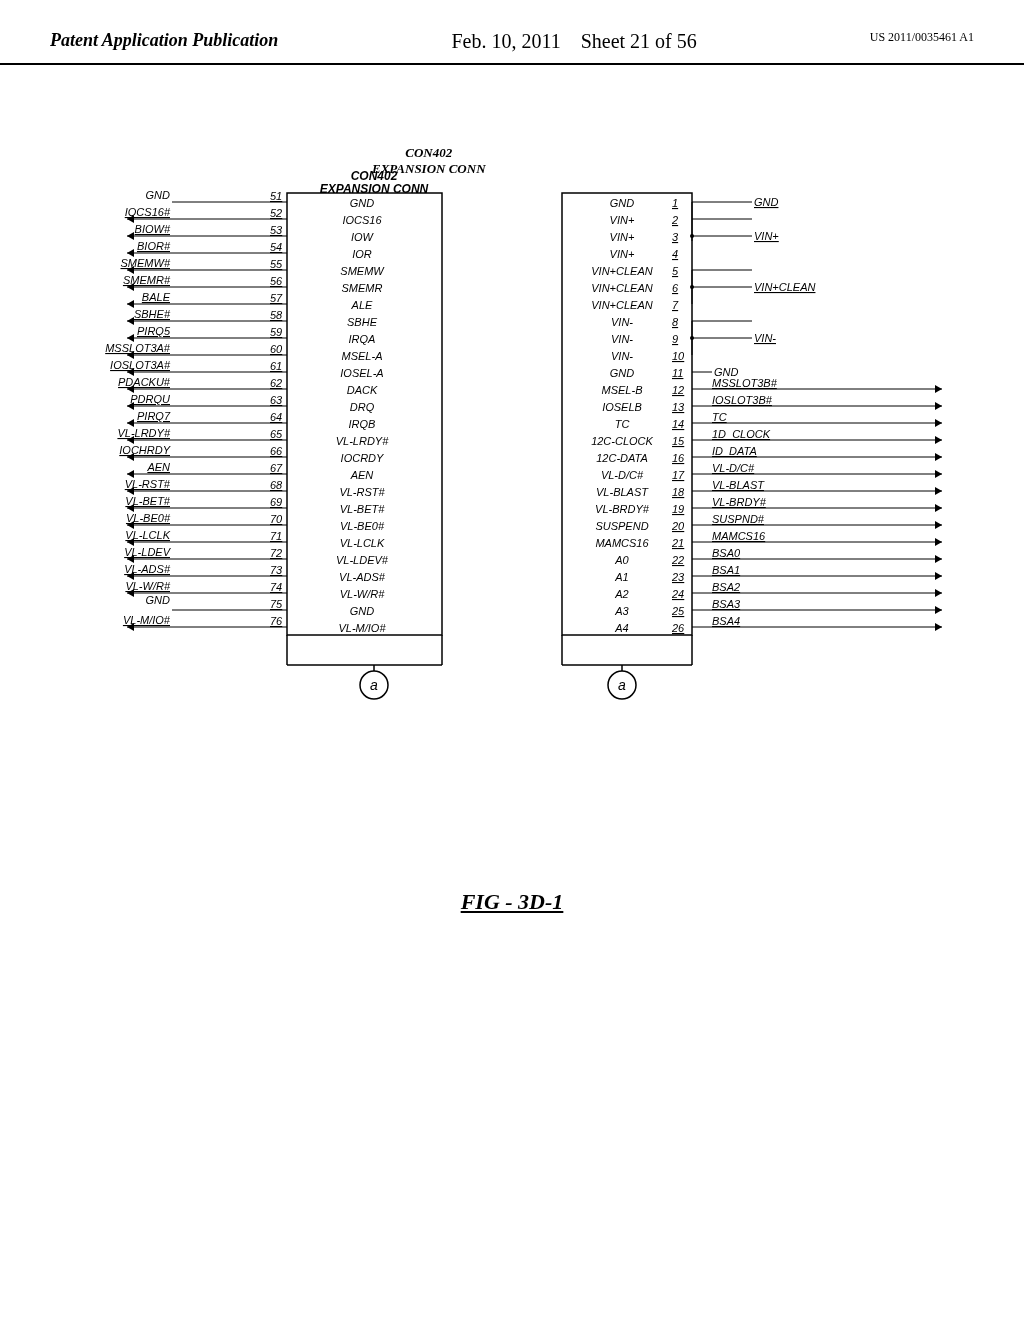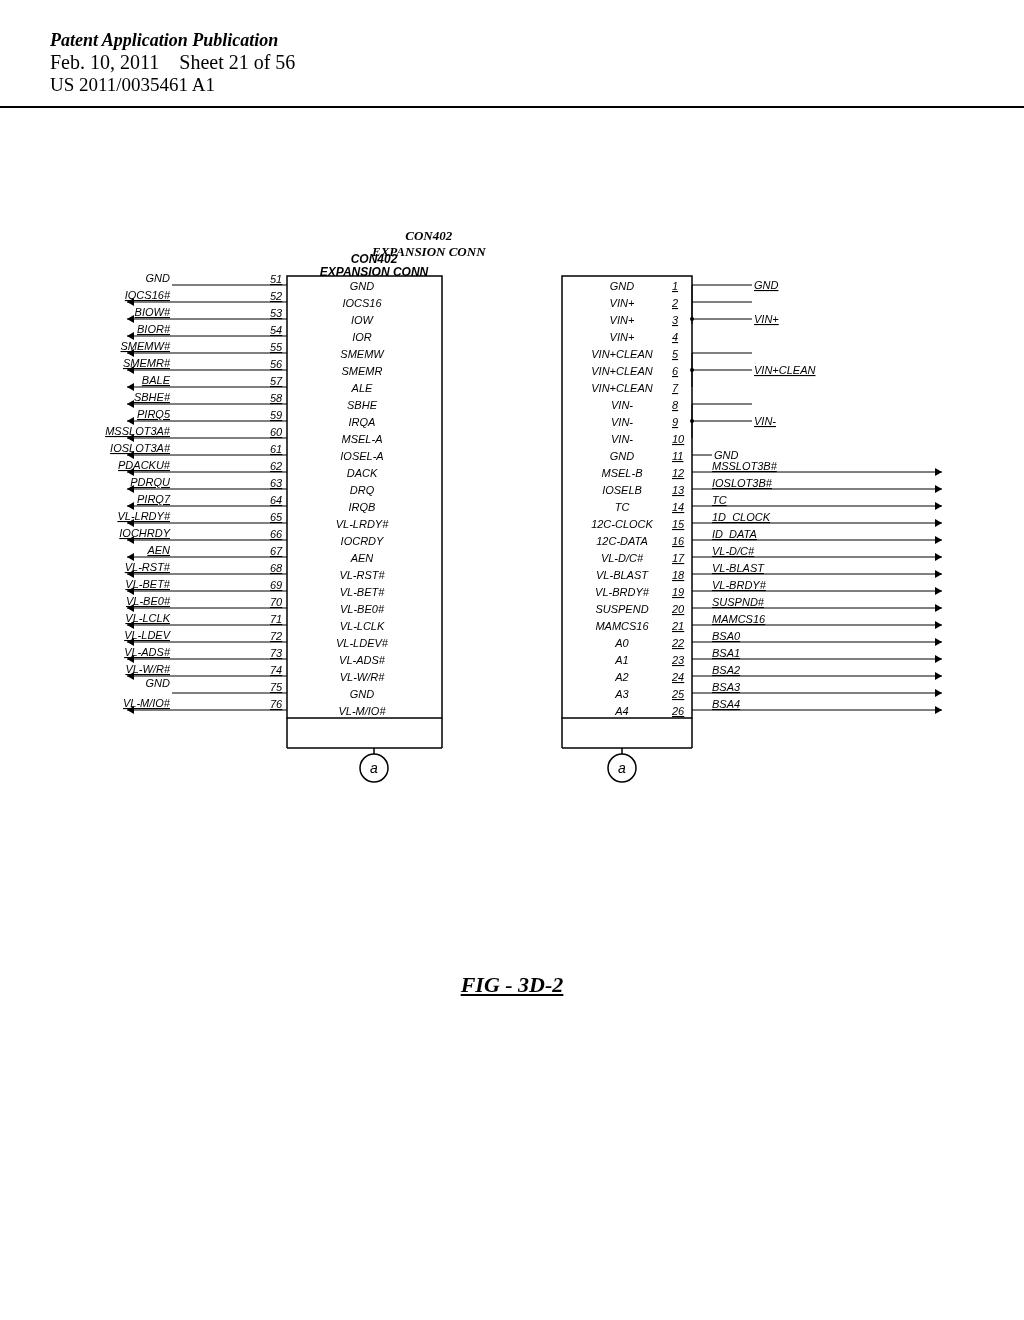--- a/index.html
+++ b/index.html
@@ -12,43 +12,42 @@
       overflow: hidden;
     }
 
     .header {
       display: flex;
       justify-content: space-between;
       align-items: flex-start;
       padding: 30px 50px 0 50px;
       border-bottom: 2px solid #000;
       padding-bottom: 10px;
-      flex-direction: column;
     }
 
     .header-left {
       font-size: 18px;
       font-weight: bold;
       font-style: italic;
     }
 
     .header-center {
       font-size: 20px;
       text-align: center;
     }
 
     .header-right {
-      font-size: 19px;
+      font-size: 12px;
     }
 
     .main-content {
       display: flex;
       flex-direction: column;
       align-items: center;
-      padding-top: 100px;
+      padding-top: 60px;
     }
 
     .diagram-title {
       text-align: center;
       font-size: 13px;
       font-style: italic;
       font-weight: bold;
       margin-bottom: 5px;
     }
 
@@ -399,15 +398,15 @@
 
       <line x1="490" y1="480" x2="490" y2="510" stroke="#000" stroke-width="1.5"></line>
       <line x1="620" y1="480" x2="620" y2="510" stroke="#000" stroke-width="1.5"></line>
       <line x1="490" y1="510" x2="620" y2="510" stroke="#000" stroke-width="1.5"></line>
       <line x1="550" y1="510" x2="550" y2="516" stroke="#000" stroke-width="1.5"></line>
 
       <text x="302" y="25" font-style="italic" font-size="12" font-weight="bold" text-anchor="middle">CON402</text>
       <text x="302" y="38" font-style="italic" font-size="12" font-weight="bold" text-anchor="middle">EXPANSION CONN</text>
     </svg>
 
-    <div style="position:absolute; bottom:10px; left:50%; transform:translateX(-50%); font-style:italic; font-size:22px; font-weight:bold; text-decoration:underline;">FIG - 3D-2</div>
+    <div style="position:absolute; bottom:10px; left:50%; transform:translateX(-50%); font-style:italic; font-size:22px; font-weight:bold; text-decoration:underline;">FIG - 3D-1</div>
   </div>
 </div>
 
 </body></html>

